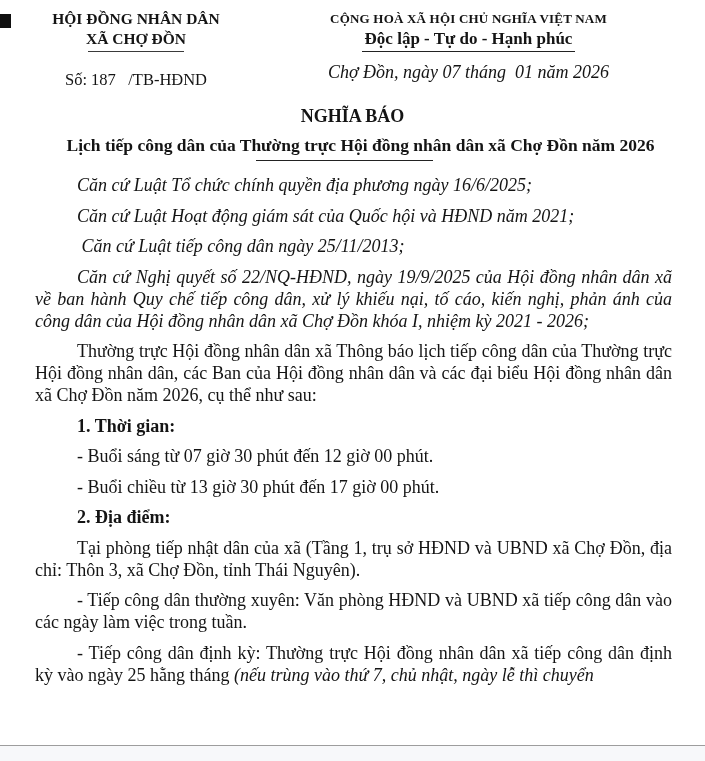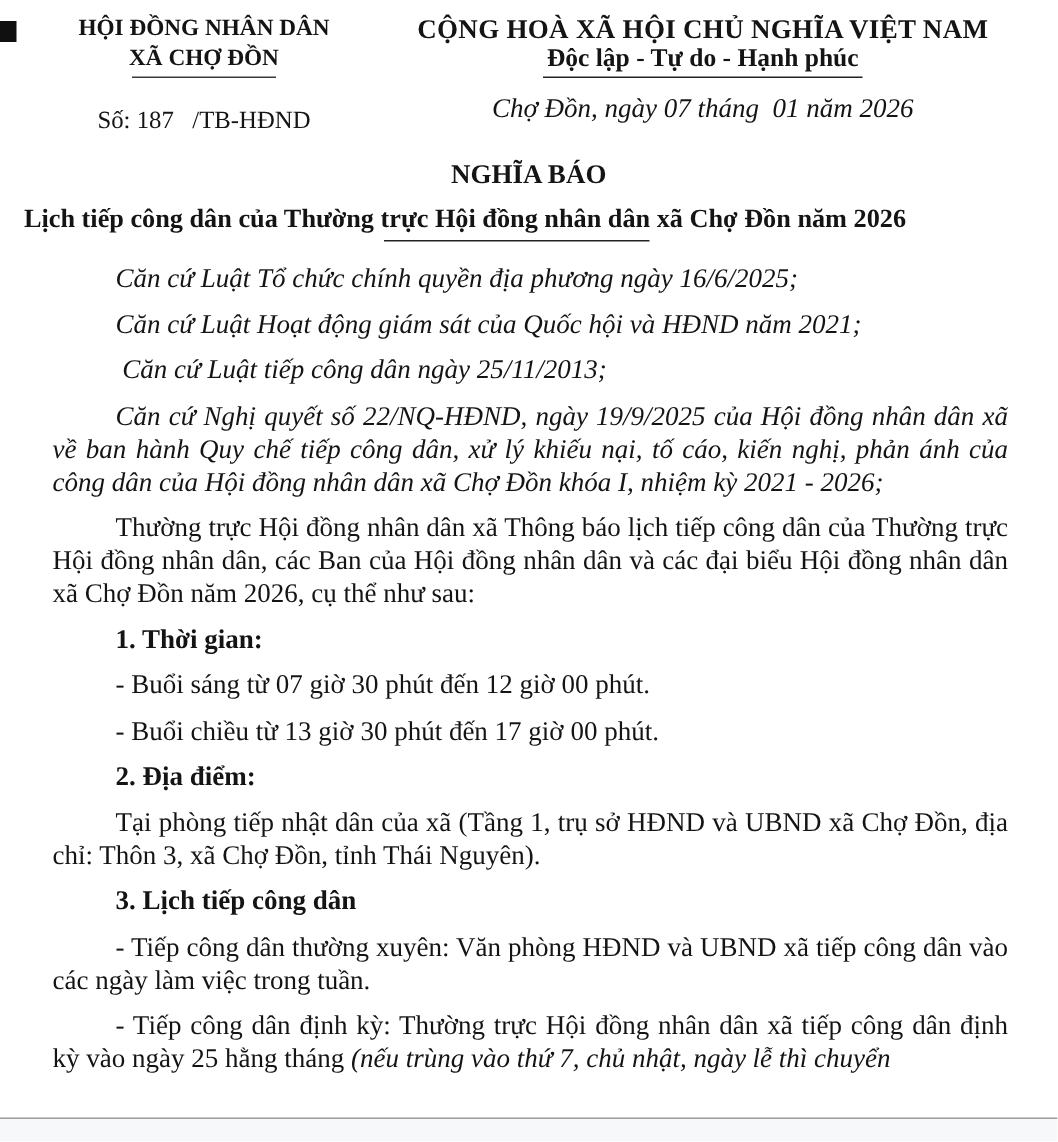--- a/index.html
+++ b/index.html
@@ -8,26 +8,26 @@
     background:#ffffff;color:#141414;
     font-family:"Liberation Serif","DejaVu Serif",serif;
   }
   .corner-mark{position:absolute;left:0;top:14px;width:11px;height:14px;background:#101010;}
   .header{display:flex;padding-top:9px;}
   .org{width:272px;flex:none;text-align:center;}
   .org-l1,.org-l2{font-weight:700;font-size:15.5px;line-height:20px;}
   .org-rule{width:96px;height:0;border-bottom:1.6px solid #3a3a3a;margin:2px auto 0;}
   .doc-number{font-size:16.5px;line-height:21px;margin-top:17px;white-space:pre;}
   .national{flex:1;text-align:center;padding-right:40px;}
-  .nat-l1{font-weight:700;font-size:18px;line-height:20px;letter-spacing:.2px;}
+  .nat-l1{font-weight:700;font-size:13px;line-height:20px;letter-spacing:.2px;}
   .nat-l2{display:inline-block;font-weight:700;font-size:17px;line-height:20px;
           border-bottom:1.6px solid #222;padding:0 3px 2px;}
   .place-date{font-style:italic;font-size:18px;line-height:22px;margin-top:9px;white-space:pre;}
   .title{text-align:center;font-weight:700;font-size:18px;line-height:22px;margin-top:15px;}
-  .subtitle{font-weight:700;font-size:17.5px;line-height:23px;margin-top:7px;margin-left:16px;}
+  .subtitle{text-align:center;font-weight:700;font-size:17.5px;line-height:23px;margin-top:7px;margin-left:16px;}
   .subtitle-rule{width:177px;height:0;border-bottom:1.6px solid #222;margin:3px auto 0;
                  position:relative;left:-8px;}
   .doc-body{margin:13px 33px 0 35px;font-size:18px;line-height:22px;text-align:justify;}
   .doc-body p{margin:0 0 8.5px 0;text-indent:42px;white-space:pre-wrap;}
   p.it{font-style:italic;}
   p.hd{font-weight:700;}
   .run-it{font-style:italic;}
   .bottom-bar{position:absolute;left:0;bottom:0;width:705px;height:16px;background:#f7f8fa;
               border-top:1px solid #9d9d9d;box-sizing:border-box;}
 </style>
@@ -58,18 +58,17 @@
   <p class="it">Căn cứ Luật Tổ chức chính quyền địa phương ngày 16/6/2025;</p>
   <p class="it">Căn cứ Luật Hoạt động giám sát của Quốc hội và HĐND năm 2021;</p>
   <p class="it"> Căn cứ Luật tiếp công dân ngày 25/11/2013;</p>
   <p class="it">Căn cứ Nghị quyết số 22/NQ-HĐND, ngày 19/9/2025 của Hội đồng nhân dân xã về ban hành Quy chế tiếp công dân, xử lý khiếu nại, tố cáo, kiến nghị, phản ánh của công dân của Hội đồng nhân dân xã Chợ Đồn khóa I, nhiệm kỳ 2021 - 2026;</p>
   <p>Thường trực Hội đồng nhân dân xã Thông báo lịch tiếp công dân của Thường trực Hội đồng nhân dân, các Ban của Hội đồng nhân dân và các đại biểu Hội đồng nhân dân xã Chợ Đồn năm 2026, cụ thể như sau:</p>
   <p class="hd">1. Thời gian:</p>
   <p>- Buổi sáng từ 07 giờ 30 phút đến 12 giờ 00 phút.</p>
   <p>- Buổi chiều từ 13 giờ 30 phút đến 17 giờ 00 phút.</p>
   <p class="hd">2. Địa điểm:</p>
   <p>Tại phòng tiếp nhật dân của xã (Tầng 1, trụ sở HĐND và UBND xã Chợ Đồn, địa chỉ: Thôn 3, xã Chợ Đồn, tỉnh Thái Nguyên).</p>
-  <p class="hd">3. Lịch tiếp công dân</p>
   <p>- Tiếp công dân thường xuyên: Văn phòng HĐND và UBND xã tiếp công dân vào các ngày làm việc trong tuần.</p>
   <p><span>- Tiếp công dân định kỳ: Thường trực Hội đồng nhân dân xã tiếp công dân định kỳ vào ngày 25 hằng tháng </span><span class="run-it">(nếu trùng vào thứ 7, chủ nhật, ngày lễ thì chuyển</span></p>
 </div>
 
 <div class="bottom-bar"></div>
 
 </body></html>

